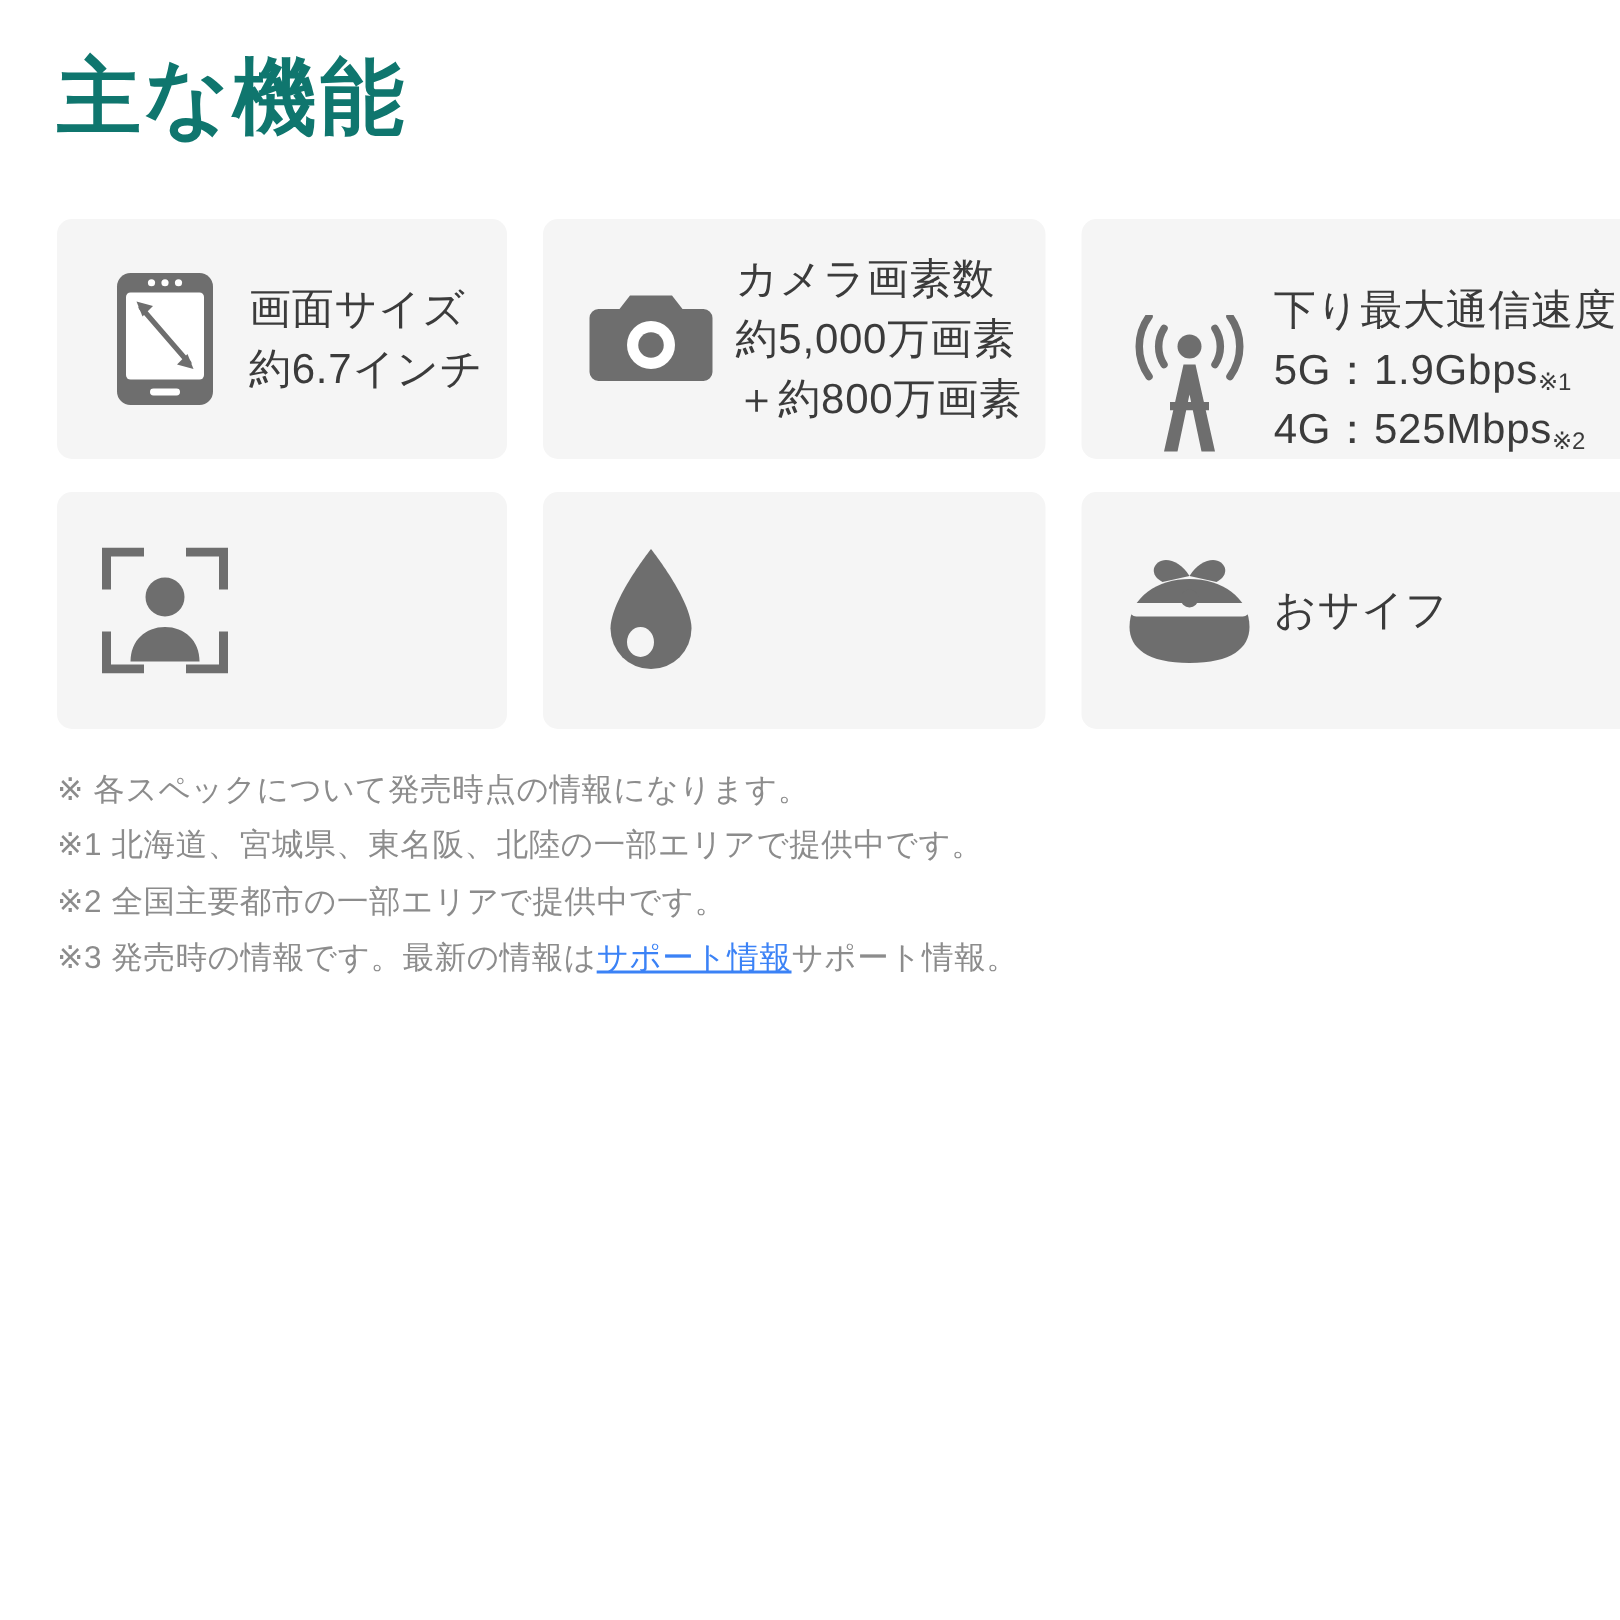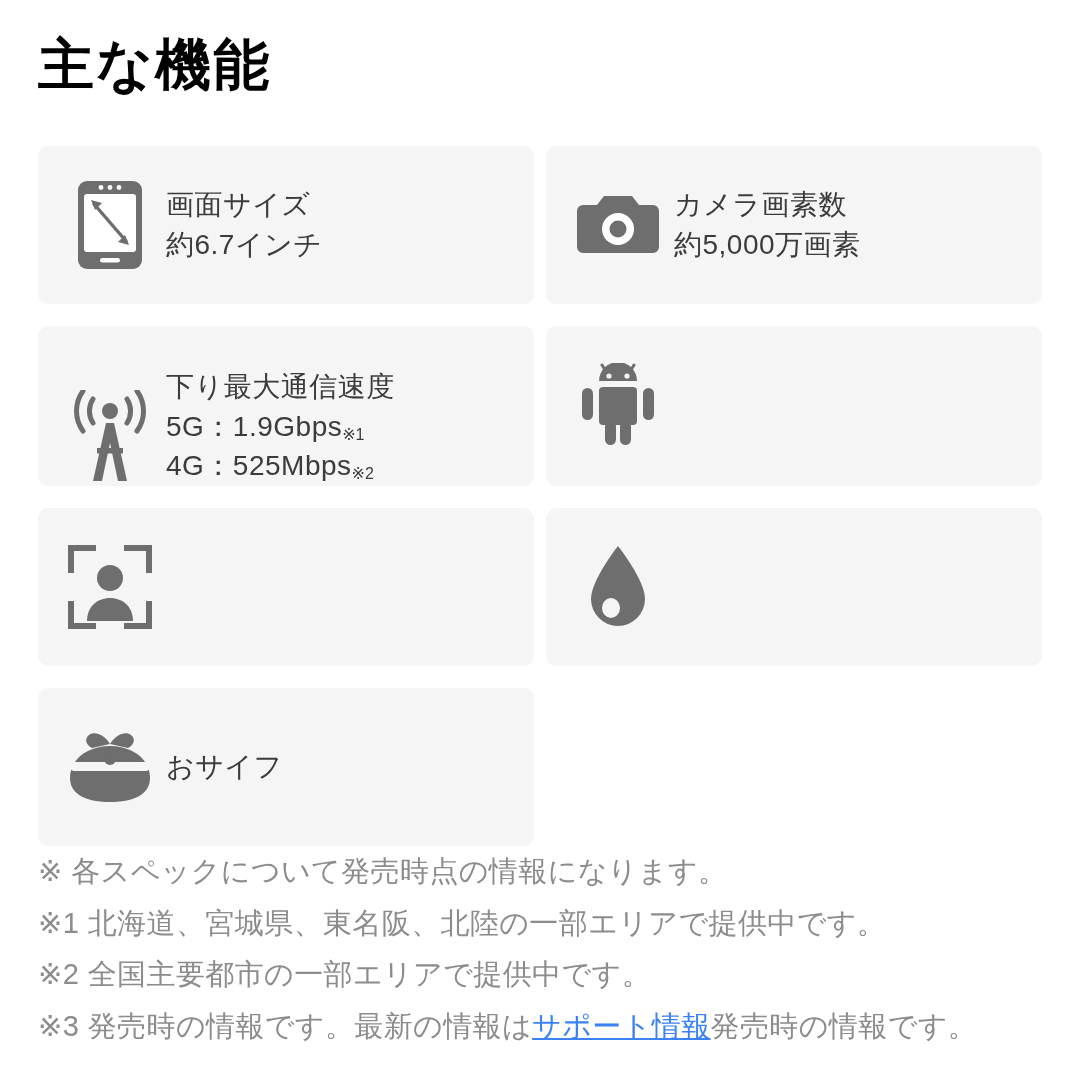--- a/index.html
+++ b/index.html
@@ -17,29 +17,29 @@
   .page {
     width: 1080px;
     height: 1080px;
     box-sizing: border-box;
     padding: 30px 38px 0 38px;
     position: relative;
   }
   .page-title {
     font-size: 56px;
     font-weight: bold;
-    color: #000000;
+    color: #0f766e;
     letter-spacing: 2px;
     margin: 0 0 46px 0;
     line-height: 1.25;
   }
   .spec-grid {
     display: grid;
-    grid-template-columns: 1fr 1fr;
-    gap: 22px 12px;
+    grid-template-columns: 1fr 1fr 1fr 1fr;
+    gap: 22px 24px;
     align-items: stretch;
   }
   .spec-card {
     background: #f5f5f5;
     border-radius: 10px;
     display: flex;
     align-items: center;
     padding: 0 16px;
     min-height: 158px;
     box-sizing: border-box;
@@ -67,21 +67,22 @@
     white-space: nowrap;
   }
   .sup {
     font-size: 16px;
     vertical-align: baseline;
     position: relative;
     top: 4px;
     letter-spacing: 0;
   }
   .notes {
-    font-size: 29px;
+    margin-top: 22px;
+    font-size: 21px;
     line-height: 1.78;
     color: #8c8c8c;
     letter-spacing: 0.4px;
   }
   .notes .note {
     display: block;
     white-space: nowrap;
   }
   .notes a {
     color: #3b82f6;
@@ -124,20 +125,21 @@
       <div class="card-icon">
         <svg width="86" height="68" viewBox="0 0 86 68" fill="none">
           <path d="M8 14h14l7-9h28l7 9h14a6 6 0 0 1 6 6v36a6 6 0 0 1-6 6H8a6 6 0 0 1-6-6V20a6 6 0 0 1 6-6z" fill="#6e6e6e"></path>
           <circle cx="43" cy="38" r="16" fill="#ffffff"></circle>
           <circle cx="43" cy="38" r="8.5" fill="#6e6e6e"></circle>
         </svg>
       </div>
       <div class="card-text">
         <span class="line">カメラ画素数</span>
         <span class="line">約5,000万画素</span>
+        <span class="line">＋約800万画素</span>
       </div>
     </div>
 
 
     <div class="spec-card tall">
       <div class="card-icon">
         <svg width="84" height="96" viewBox="0 0 84 96" fill="none">
           <g stroke="#6e6e6e" stroke-width="5" fill="none" stroke-linecap="round">
             <path d="M25 33a22 22 0 0 1 0-24"></path>
             <path d="M59 9a22 22 0 0 1 0 24"></path>
@@ -220,16 +222,16 @@
         <span class="line">おサイフ</span>
       </div>
     </div>
 
   </div>
 
   <div class="notes">
     <span class="note">※ 各スペックについて発売時点の情報になります。</span>
     <span class="note">※1 北海道、宮城県、東名阪、北陸の一部エリアで提供中です。</span>
     <span class="note">※2 全国主要都市の一部エリアで提供中です。</span>
-    <span class="note"><span>※3 発売時の情報です。最新の情報は</span><a href="#">サポート情報</a><span>発売時の情報です。</span></span>
+    <span class="note"><span>※3 発売時の情報です。最新の情報は</span><a href="#">サポート情報</a><span>サポート情報。</span></span>
   </div>
 
 </div>
 
 </body></html>

